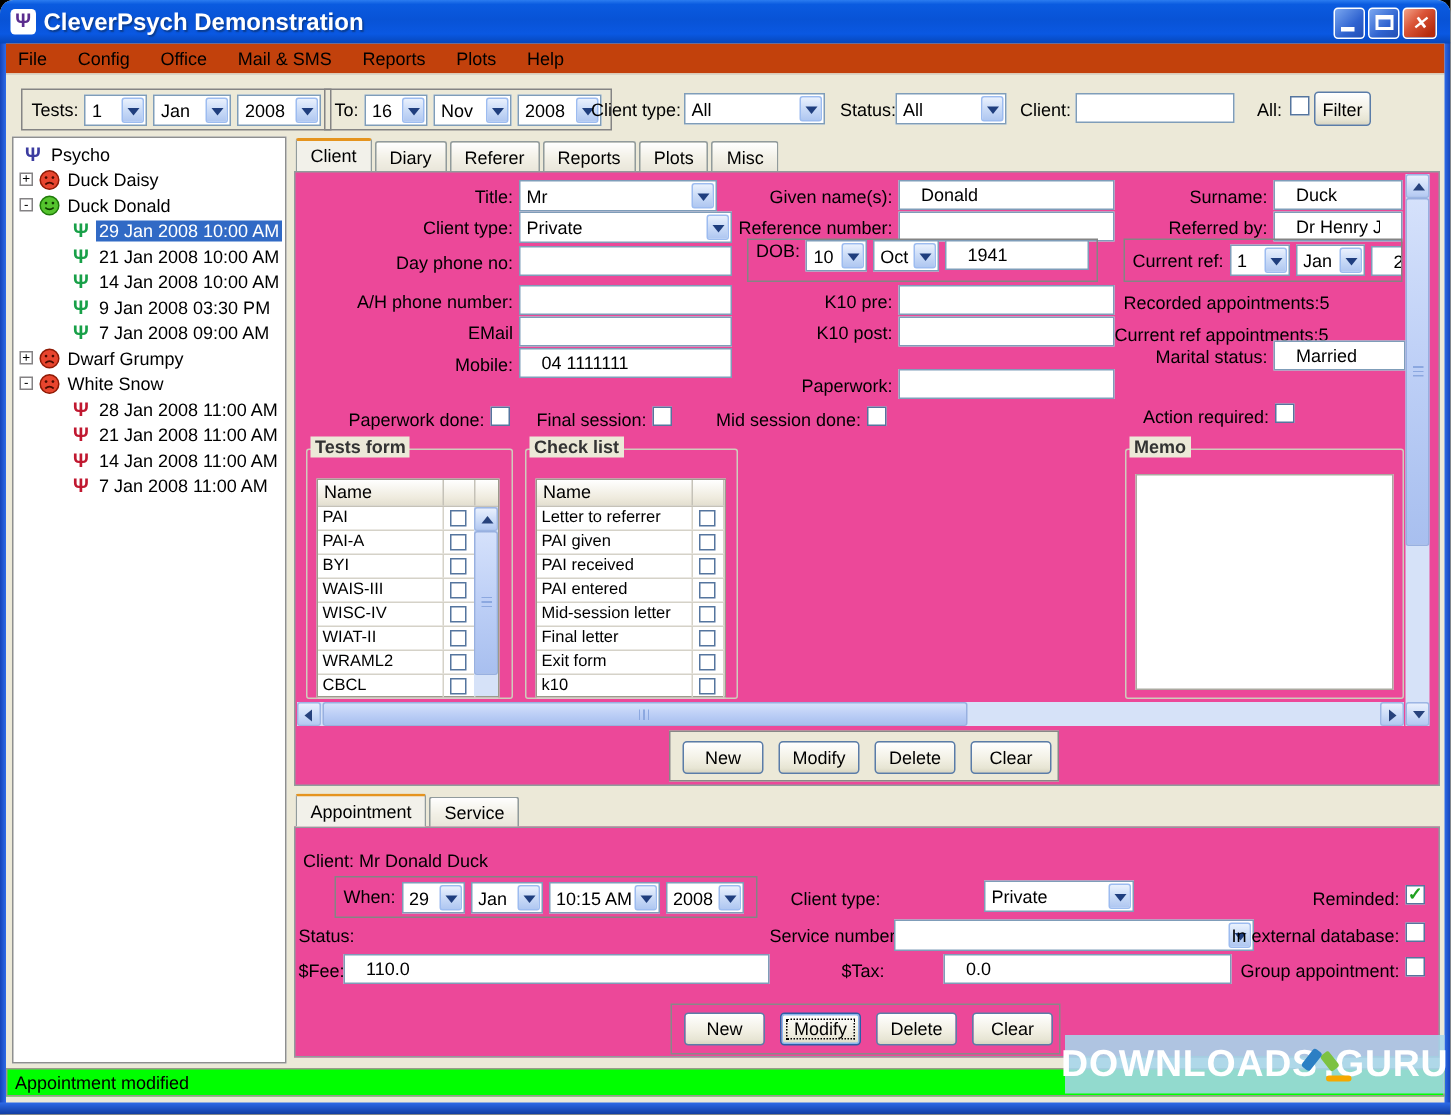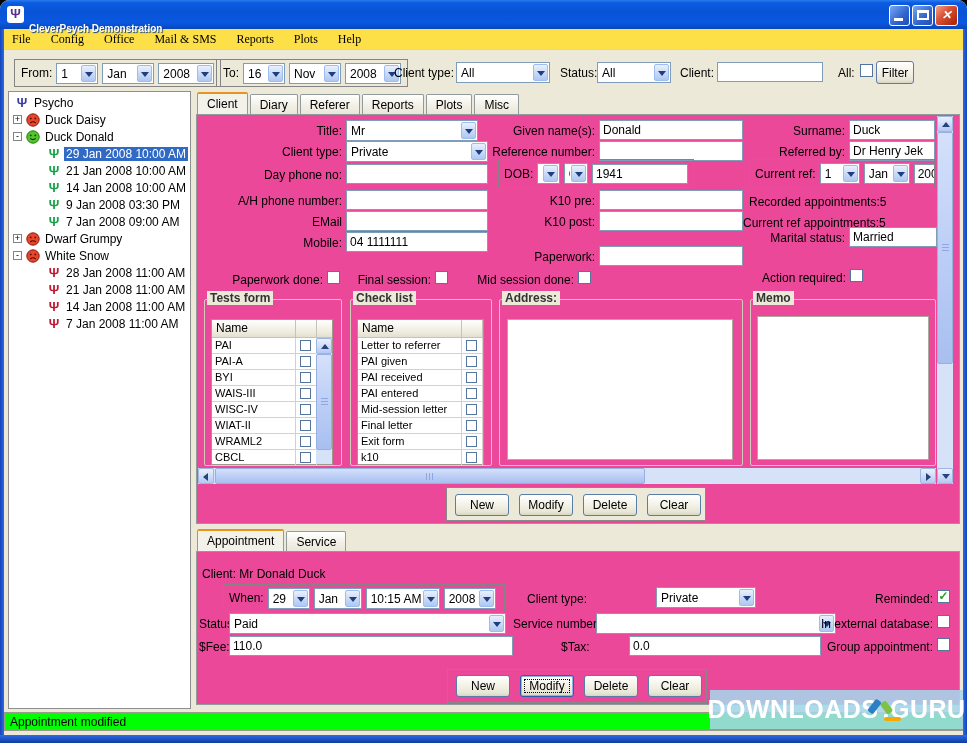--- a/index.html
+++ b/index.html
@@ -10,42 +10,42 @@
   
   .frame-l,.frame-r { position:absolute; top:28px; bottom:0; width:4px; background:linear-gradient(90deg,#1443B8,#2E6BE8); z-index:40;}
   .frame-l{left:0;} .frame-r{right:0; background:linear-gradient(90deg,#2E6BE8,#1443B8);}
   .frame-b { position:absolute; left:0; right:0; bottom:0; height:8px; background:linear-gradient(180deg,#2E6BE8,#0F3BA0); z-index:40;}
 
   
   .titlebar { position:absolute; left:0; top:0; right:0; height:29px; border-radius:8px 8px 0 0;
     background:linear-gradient(180deg,#2B7CF0 0%,#0A5BE0 10%,#0853D6 45%,#0A58E2 78%,#0646B8 100%); z-index:41;}
   .app-icon { position:absolute; left:7px; top:6px; width:17px; height:17px; background:#fff; border-radius:3px;
     color:#5B2D8E; font-weight:bold; font-size:13px; text-align:center; line-height:16px;}
-  .title-text { position:absolute; left:29px; top:7px; color:#fff; font-weight:bold; font-size:10px; text-shadow:1px 1px 1px #0B3C8E;margin-top:16px; }
+  .title-text { position:absolute; left:29px; top:7px; color:#fff; font-weight:bold; font-size:16px; text-shadow:1px 1px 1px #0B3C8E; }
   .winbtn { position:absolute; top:5px; width:21px; height:21px; border:1px solid #fff; border-radius:3px;
     background:linear-gradient(135deg,#7AA7F0,#2F63D0 60%,#234FB4); }
   .winbtn.close { background:linear-gradient(135deg,#F3A38A,#DA5437 40%,#B62B0D 85%); width:23px; }
   .g-min { position:absolute; left:4px; bottom:4px; width:9px; height:3px; background:#fff; }
   .g-max { position:absolute; left:4px; top:4px; width:12px; height:10px; border:2px solid #fff; border-top-width:3px; }
   .g-x { position:absolute; inset:0; color:#fff; font-size:12px; font-weight:bold; text-align:center; line-height:19px; }
 
   
-  .menubar { position:absolute; left:4px; top:29px; right:4px; height:20px; background:#fde047;font-family:Liberation Serif, serif; }
+  .menubar { position:absolute; left:4px; top:29px; right:4px; height:20px; background:#c2410c; }
   .menu-item { display:inline-block; padding:3px 8px; font-size:12px; }
   .toolbar { position:absolute; left:4px; top:49px; right:4px; height:41px; background:#ECE9D8; border-top:1px solid #D8D5C8;}
   .tb-group { position:absolute; top:9px; height:28px; border:1px solid #848484; display:flex; align-items:center; gap:4px; padding:0 6px; }
   .flbl { font-size:12px; white-space:nowrap; }
 
   .combo { position:relative; border:1px solid #7F9DB9; background:#fff; height:21px; font-size:12px; }
   .combo .val { position:absolute; left:4px; top:3px; right:17px; overflow:hidden; white-space:nowrap; }
   .combo .cbtn { position:absolute; top:1px; right:1px; bottom:1px; width:15px; border:1px solid #9DBCF0; border-radius:2px;
     background:linear-gradient(180deg,#EAF1FD,#CADBF7 50%,#AFC7F1); }
   .combo .cbtn::after { content:""; position:absolute; left:3px; top:6px; border-left:4px solid transparent; border-right:4px solid transparent; border-top:5px solid #1F3E7E; }
 
-  .input { border:1px solid #7F9DB9; background:#fff; font-size:12px; padding:1px 3px; font-family:inherit; height:20px; }
+  .input { border:1px solid #7F9DB9; background:#fff; font-size:12px; padding:1px 14px; font-family:inherit; height:20px; }
   .cb { position:absolute; width:13px; height:13px; border:1px solid #55759E; background:#fff; font-size:12px; line-height:11px;
     text-align:center; color:#21A121; font-weight:bold; }
   .btn3d { position:absolute; border:1px solid #5A7CA8; border-radius:3px; font-size:12px; font-family:inherit;
     background:linear-gradient(180deg,#FFFFFF,#F2F0E4 55%,#E7E5D4 85%,#D8D5C2); text-align:center; }
   .btn3d.focused { border-color:#2A5FA8; box-shadow:inset 0 0 0 1px #8FB6EC; }
   .btn3d.focused::after { content:""; position:absolute; inset:3px; border:1px dotted #000; }
 
   
   .tree { position:absolute; left:8px; top:91px; width:183px; height:618px; background:#fff; border:1px solid #8E8F8F;
     padding-top:2px; font-size:12px; overflow:hidden; z-index:2;}
@@ -130,21 +130,21 @@
     <span class="menu-item">Config</span>
     <span class="menu-item">Office</span>
     <span class="menu-item">Mail &amp; SMS</span>
     <span class="menu-item">Reports</span>
     <span class="menu-item">Plots</span>
     <span class="menu-item">Help</span>
   </div>
 
   <div class="toolbar">
     <div class="tb-group" style="left:10px">
-      <span class="flbl">From:</span>
+      <span class="flbl">Tests:</span>
       <span class="combo" style="position:relative;width:42px">
           <span class="val">1</span>
           <span class="cbtn"></span>
         </span>
       <span class="combo" style="position:relative;width:52px">
           <span class="val">Jan</span>
           <span class="cbtn"></span>
         </span>
       <span class="combo" style="position:relative;width:56px">
           <span class="val">2008</span>
@@ -292,21 +292,21 @@
         <span class="cbtn"></span>
       </span>
     <span class="lbl r" style="left:252px;width:146px;top:30px">Reference number:</span>
     <input class="input abs" style="left: 402px; top: 26px; width: 144px;" value="">
     <span class="lbl r" style="left:500px;width:148px;top:30px">Referred by:</span>
     <input class="input abs" style="left: 652px; top: 26px; width: 86px;" value="Dr Henry Jek">
 
     <span class="lbl r" style="left:0;width:145px;top:53px">Day phone no:</span>
     <input class="input abs" style="left: 149px; top: 49px; width: 142px;" value="">
 
-    <div class="abs" style="left:301px;top:44px;width:196px;height:29px;border:1px solid #848484;display:flex;align-items:center;gap:4px;padding:0 5px">
+    <div class="abs" style="left:301px;top:44px;width:234px;height:29px;border:1px solid #848484;display:flex;align-items:flex-start;gap:4px;padding:0 5px">
       <span class="flbl">DOB:</span>
       <span class="combo" style="position:relative;width:42px">
           <span class="val">10</span>
           <span class="cbtn"></span>
         </span>
       <span class="combo" style="position:relative;width:46px">
           <span class="val">Oct</span>
           <span class="cbtn"></span>
         </span>
       <input class="input" style="width: 96px;" value="1941">
@@ -468,24 +468,20 @@
           </div>
         <div class="trow">
             <span class="tname" style="width:105px">k10</span>
             <span class="tcbc">
               <span class="tcb"></span>
             </span>
           </div>
       </div>
     </div>
 
-    <div class="gbox" style="left:302px;top:184px;width:244px;height:167px">
-      <span class="gtitle">Address:</span>
-      <textarea class="memoarea" style="left: 7px; top: 19px; width: 226px; height: 141px;"></textarea>
-    </div>
 
     <div class="gbox" style="left:553px;top:184px;width:186px;height:167px">
       <span class="gtitle">Memo</span>
       <textarea class="memoarea" style="left: 6px; top: 16px; width: 172px; height: 144px;"></textarea>
     </div>
 
     <div class="sb" style="left:1px;top:353px;width:738px;height:16px">
       <span class="sbtn" style="left:0;top:0">
           <i class="tri left"></i>
         </span>
@@ -542,24 +538,20 @@
     </div>
     <span class="lbl" style="left:330px;top:40px">Client type:</span>
     <span class="combo abs" style="left:459px;top:35px;width:100px">
         <span class="val">Private</span>
         <span class="cbtn"></span>
       </span>
     <span class="lbl r" style="left:600px;width:136px;top:40px">Reminded:</span>
     <span class="cb" style="left:740px;top:38px">✓</span>
 
     <span class="lbl" style="left:2px;top:65px">Status:</span>
-    <span class="combo abs" style="left:32px;top:61px;width:277px">
-        <span class="val">Paid</span>
-        <span class="cbtn"></span>
-      </span>
     <span class="lbl" style="left:316px;top:65px">Service number:</span>
     <span class="combo abs" style="left:399px;top:61px;width:240px">
         <span class="val"></span>
         <span class="cbtn"></span>
       </span>
     <span class="lbl r" style="left:536px;width:200px;top:65px">In external database:</span>
     <span class="cb" style="left:740px;top:63px"></span>
 
     <span class="lbl" style="left:2px;top:88px">$Fee:</span>
     <input class="input abs" style="left: 32px; top: 84px; width: 284px;" value="110.0">

